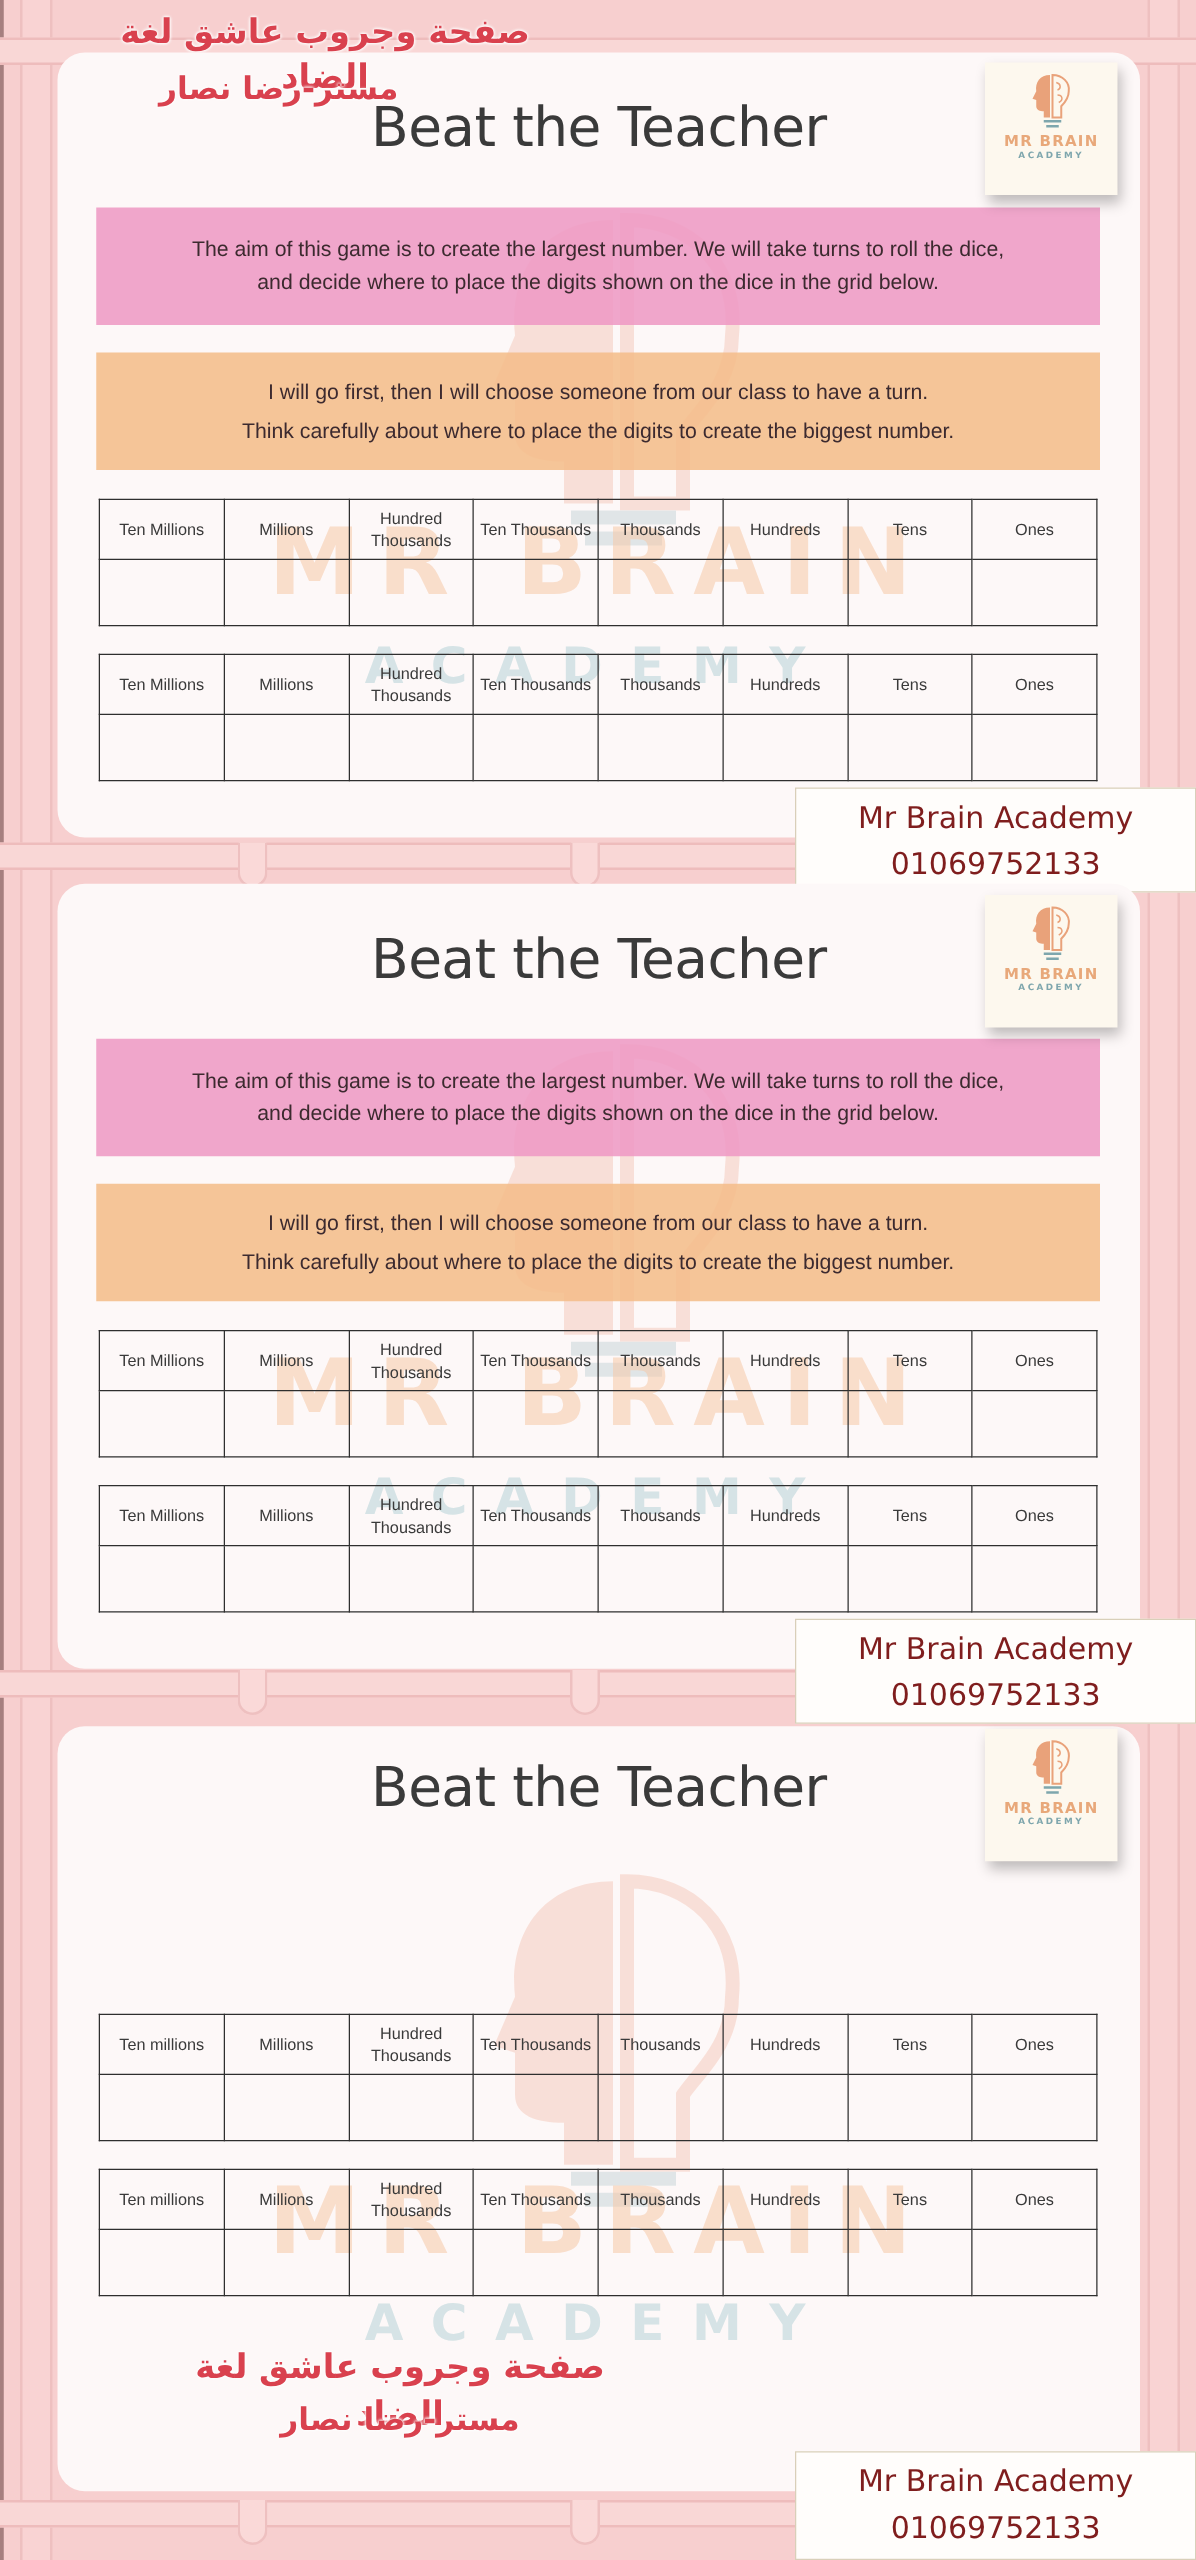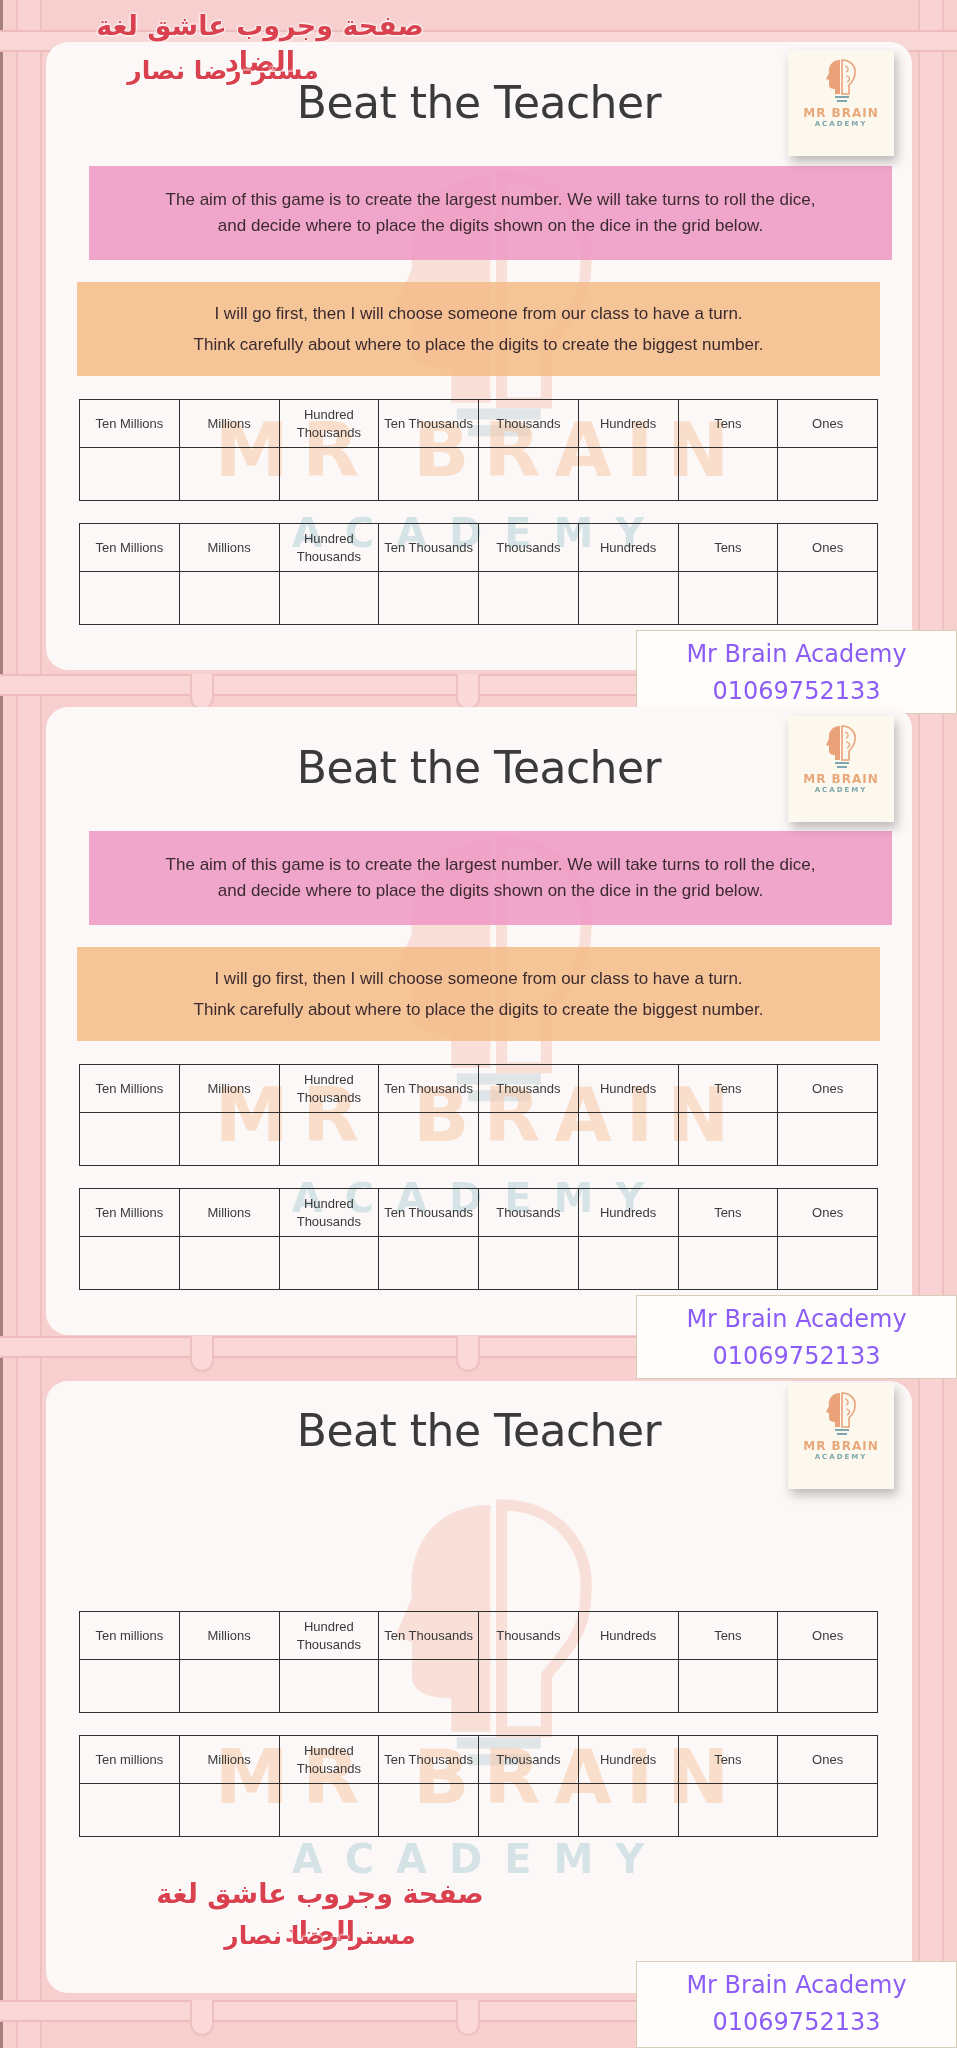--- a/index.html
+++ b/index.html
@@ -68,21 +68,21 @@
       display: flex;
       flex-direction: column;
       justify-content: center;
       align-items: center;
       text-align: center;
       font-family: "Liberation Sans", sans-serif;
       font-size: 17px;
       line-height: 26px;
       color: #3c2a2f;
     }
-    .banner.pink { background: rgba(238, 154, 196, 0.88); margin-left: 12px; }
+    .banner.pink { background: rgba(238, 154, 196, 0.88); }
     .banner.orange { background: rgba(244, 189, 138, 0.88); line-height: 31px; }
 
     table.pv {
       position: absolute;
       left: 33px;
       width: 799px;
       border-collapse: collapse;
       table-layout: fixed;
     }
     table.pv th, table.pv td {
@@ -103,21 +103,21 @@
       position: absolute;
       left: 636px;
       width: 321px;
       height: 84px;
       background: #fffdfb;
       border: 1.5px solid #d9cfb9;
       text-align: center;
       font-family: "DejaVu Sans", sans-serif;
       font-size: 24px;
       line-height: 37px;
-      color: #8b5cf6;
+      color: #7f1d1d;
       padding-top: 5px;
     }
     .arabic {
       position: absolute;
       font-family: "DejaVu Sans", sans-serif;
       font-weight: bold;
       color: #d9414e;
       text-shadow: 0 0 3px #fff, 0 0 3px #fff, 0 0 2px #fff;
       text-align: center;
       direction: rtl;

